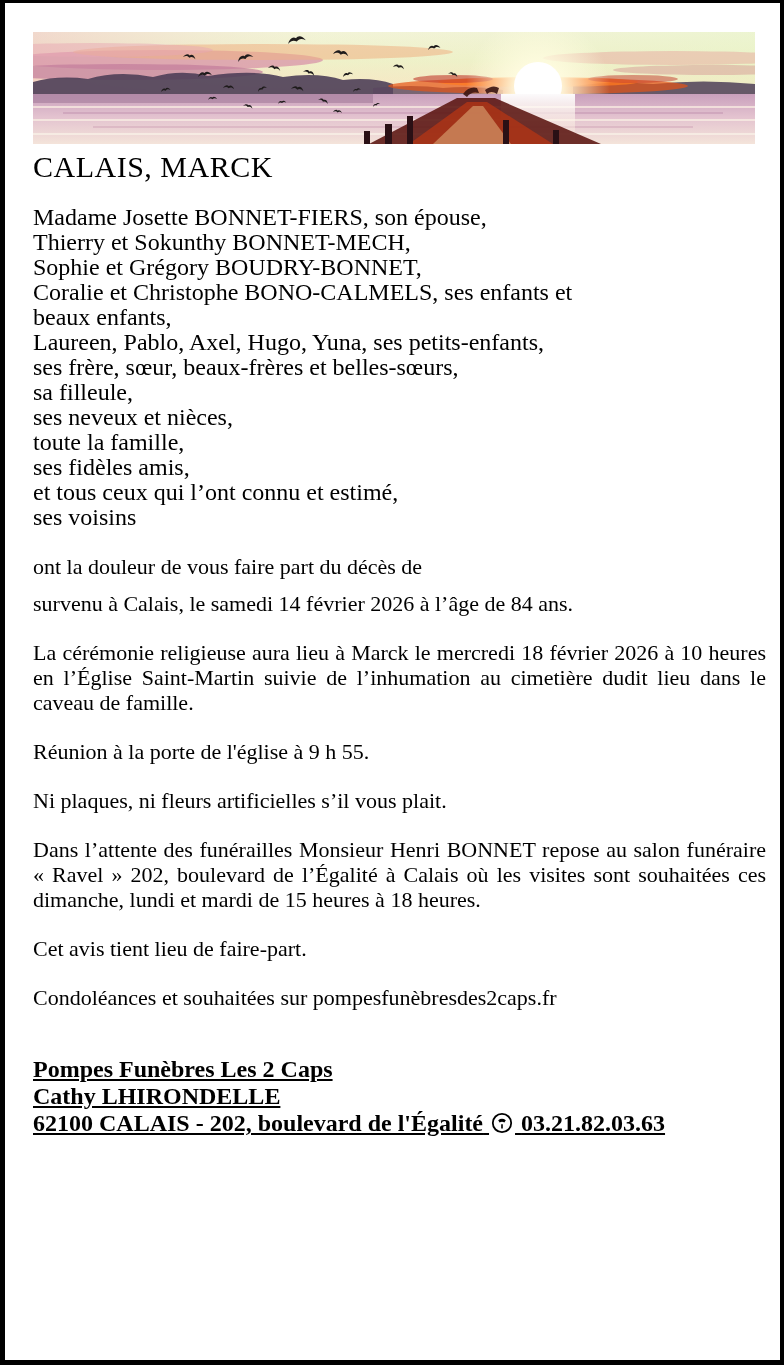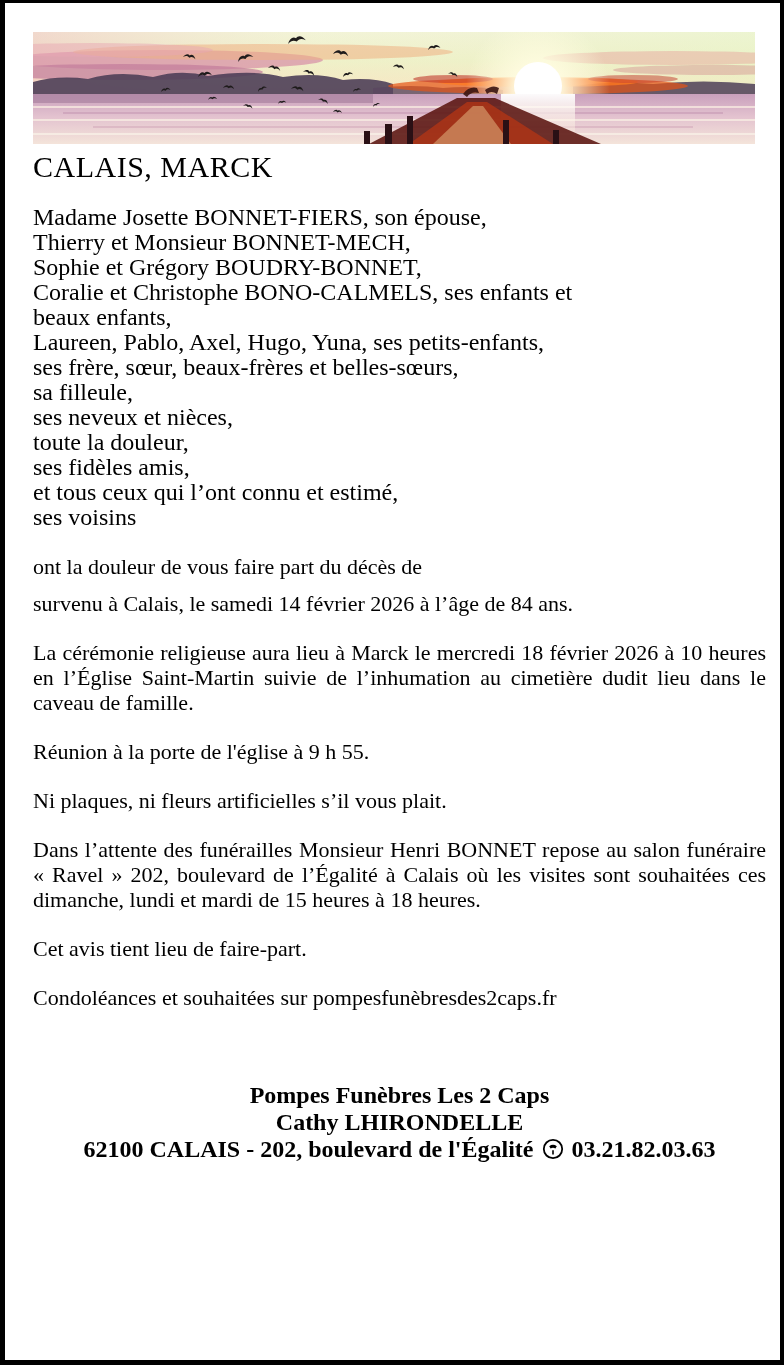--- a/index.html
+++ b/index.html
@@ -48,25 +48,26 @@
     display:inline-block;
     font-family:"Liberation Sans", sans-serif;
     font-weight:bold;
     font-size:61px;
     line-height:66px;
     letter-spacing:-1px;
     transform:scaleX(0.75);
     transform-origin:50% 50%;
   }
   .footer-block{
-    margin-top:72px;
-    text-align:center;
+    margin-top:46px;
+    text-align:left;
     font-weight:bold;
     font-size:24px;
     line-height:27px;
+    text-decoration:underline;
   }
   .phone-icon-svg{
     display:inline-block;
     width:22px;height:22px;
     vertical-align:-3px;
     margin:0 2px;
   }
 </style>
 </head>
 <body>
@@ -170,29 +171,29 @@
           <use href="#bird" transform="translate(150,25) scale(0.9) rotate(10)"></use>
           <use href="#bird" transform="translate(128,60) scale(0.7) rotate(-12)"></use>
         </g>
       </svg>
     </div>
 
     <div class="location">CALAIS, MARCK</div>
 
     <div class="family-block">
         <div class="body-line">Madame Josette BONNET-FIERS, son épouse,</div>
-        <div class="body-line">Thierry et Monsieur BONNET-MECH,</div>
+        <div class="body-line">Thierry et Sokunthy BONNET-MECH,</div>
         <div class="body-line">Sophie et Grégory BOUDRY-BONNET,</div>
         <div class="body-line">Coralie et Christophe BONO-CALMELS, ses enfants et</div>
         <div class="body-line">beaux enfants,</div>
         <div class="body-line">Laureen, Pablo, Axel, Hugo, Yuna, ses petits-enfants,</div>
         <div class="body-line">ses frère, sœur, beaux-frères et belles-sœurs,</div>
         <div class="body-line">sa filleule,</div>
         <div class="body-line">ses neveux et nièces,</div>
-        <div class="body-line">toute la douleur,</div>
+        <div class="body-line">toute la famille,</div>
         <div class="body-line">ses fidèles amis,</div>
         <div class="body-line">et tous ceux qui l’ont connu et estimé,</div>
         <div class="body-line">ses voisins</div>
       </div>
 
     <p class="para">ont la douleur de vous faire part du décès de</p>
 
 
     <p class="para" style="margin-top:12px;">survenu à Calais, le samedi 14 février 2026 à l’âge de 84 ans.</p>
 

